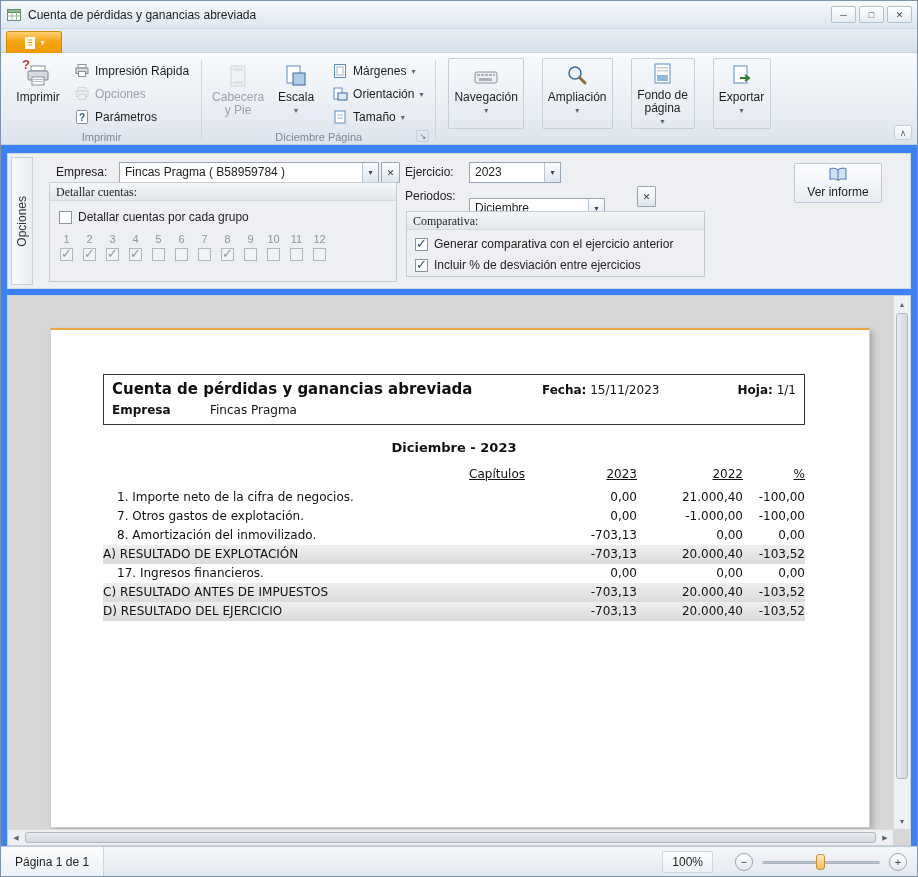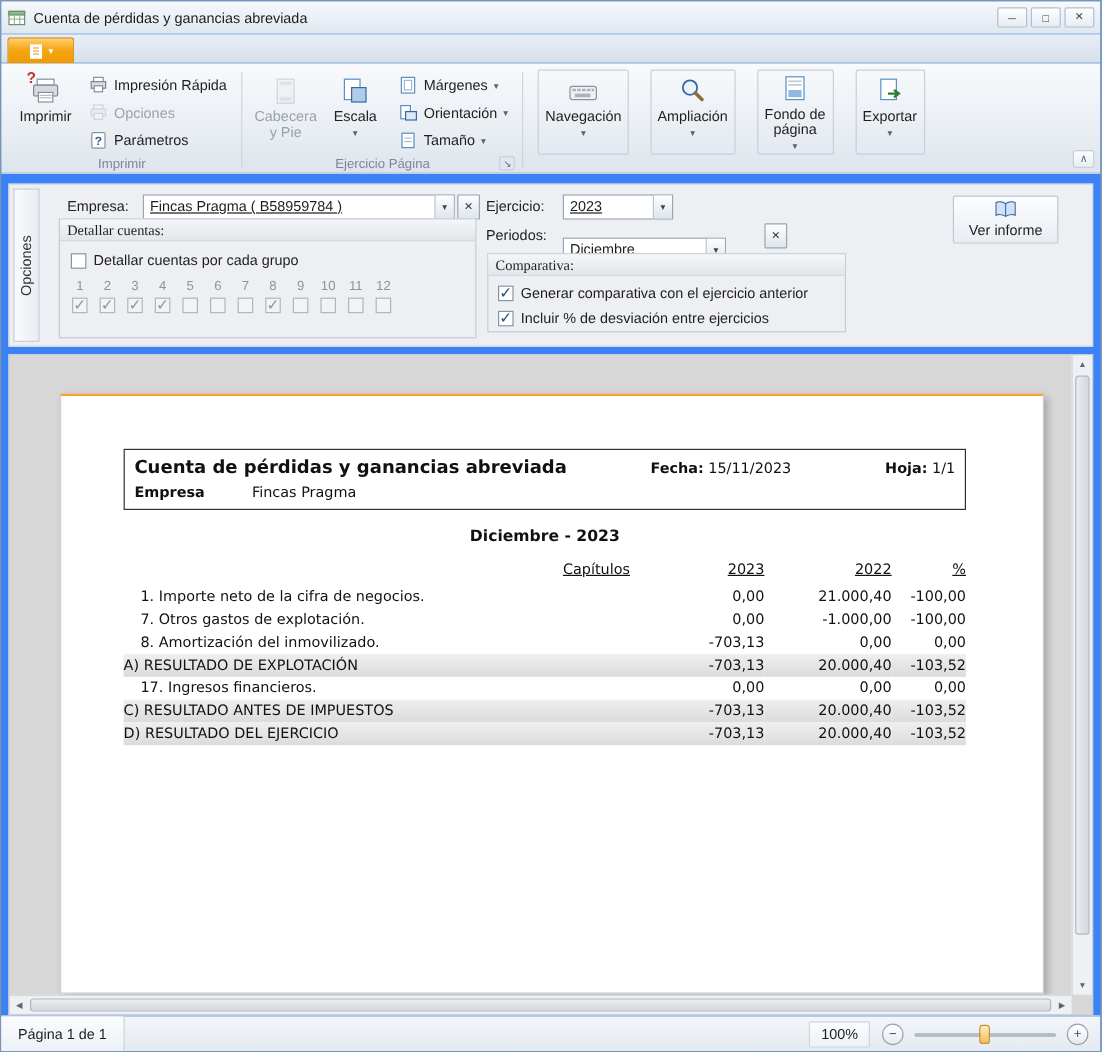--- a/index.html
+++ b/index.html
@@ -48,21 +48,21 @@
   .launcher { position:absolute; right:3px; bottom:2px; width:13px; height:12px; border:1px solid #c6cfda;
               border-radius:2px; font-size:8px; color:#667; display:flex; align-items:center; justify-content:center; cursor:pointer; }
 
   
   .options { margin:8px 6px 6px; height:136px; position:relative; background:#edeff2; border:1px solid #d2d8df; flex:0 0 auto; }
   .opt-tab { position:absolute; left:3px; top:3px; bottom:3px; width:22px; border:1px solid #c6cfda;
              background:linear-gradient(90deg,#fafbfc,#e8edf2); display:flex; align-items:center; justify-content:center; }
   .opt-tab span { writing-mode:vertical-rl; transform:rotate(180deg); font-size:12px; color:#333; }
   .flabel { position:absolute; font-size:12px; }
   .combo { position:absolute; display:flex; height:21px; border:1px solid #98a6b5; background:#fff; align-items:stretch; }
-  .combo .val { flex:1; padding:2px 5px; overflow:hidden; white-space:nowrap;text-decoration:underline; }
+  .combo .val { flex:1; padding:2px 5px; overflow:hidden; white-space:nowrap; }
   .combo-btn { width:16px; border-left:1px solid #b9c3cf; background:linear-gradient(#fcfdfe,#dfe6ee);
                display:flex; align-items:center; justify-content:center; font-size:8px; color:#3c4654; cursor:pointer; }
   .xbtn { position:absolute; width:19px; height:21px; border:1px solid #98a6b5; border-radius:1px;
           background:linear-gradient(#fcfdfe,#dfe6ee); display:flex; align-items:center; justify-content:center;
           font-size:9px; color:#333; cursor:pointer; }
   .groupbox { position:absolute; border:1px solid #c5ccd4; background:#edeff2; }
   .groupbox-header { height:18px; background:linear-gradient(#f4f6f8,#e2e6eb); border-bottom:1px solid #d4dae0; padding:2px 6px;font-family:Liberation Serif, serif; }
   .cbrow { position:absolute; display:flex; align-items:center; gap:6px; white-space:nowrap; }
   .cb { width:13px; height:13px; border:1px solid #8594a5; background:#fff; display:inline-block; position:relative; flex:0 0 auto; cursor:pointer; }
   .cb.checked::after { content:"✓"; position:absolute; left:0; top:-3px; font-size:13px; font-weight:bold; color:#21527f; }
@@ -109,21 +109,21 @@
              display:flex; align-items:center; }
   .hscroll .sbtn { width:16px; height:16px; }
   .hthumb { flex:1; height:11px; margin:0 1px; background:linear-gradient(#eaedf1,#d2d8de); border:1px solid #aeb7c1; border-radius:3px; cursor:grab; }
 
   
   .statusbar { height:30px; border-top:1px solid #c2ccd7; background:linear-gradient(#f3f6f9,#e4eaf1);
                display:flex; align-items:center; flex:0 0 auto; }
   .status-page { height:100%; display:flex; align-items:center; padding:0 14px; border-right:1px solid #cdd5de;
                  background:linear-gradient(#fbfcfd,#edf1f5); }
   .status-spacer { flex:1; }
-  .zoom-label { border:1px solid #cdd5de; background:linear-gradient(#fbfcfd,#edf1f5); padding:3px 9px; margin-right:10px; border-radius:2px; }
+  .zoom-label { border:1px solid #cdd5de; background:linear-gradient(#fbfcfd,#edf1f5); padding:3px 9px; margin-right:22px; border-radius:2px; }
   .zoom-btn { width:18px; height:18px; border:1px solid #9aa5b2; border-radius:50%; display:flex; align-items:center;
               justify-content:center; font-size:11px; color:#445; background:linear-gradient(#fff,#e6ebf1); cursor:pointer; }
   .zoom-slider { width:118px; height:18px; position:relative; margin:0 9px; cursor:pointer; }
   .zoom-track { position:absolute; left:0; right:0; top:8px; height:3px; background:#bdc6cf; border:1px solid #aab3bd; border-radius:2px; }
   .zoom-thumb { position:absolute; left:54px; top:1px; width:9px; height:16px; background:linear-gradient(#ffedbe,#f5bd55);
                 border:1px solid #c3913a; border-radius:3px; cursor:grab; }
   .zoom-wrap { display:flex; align-items:center; margin-right:10px; }
 </style>
 </head>
 <body>
@@ -258,21 +258,21 @@
           <span style="display:inline-flex">
             <svg width="16" height="16" viewBox="0 0 16 16">
                 <rect x="3" y="2" width="10" height="12" fill="#fff" stroke="#5b8ec4"></rect>
                 <path d="M5 6 h6 M5 9 h6" stroke="#9fb8d4" fill="none"></path>
               </svg>
           </span>
           <span>Tamaño</span>
           <span class="arrow">▾</span>
         </div>
       </div>
-      <div class="rgroup-label">Ejercicio Página</div>
+      <div class="rgroup-label">Diciembre Página</div>
       <span class="launcher">↘</span>
     </div>
 
     <div class="rsep"></div>
 
     <div class="tool-box">
       <span class="icon-wrap">
         <svg width="26" height="22" viewBox="0 0 26 22">
             <rect x="2" y="6" width="22" height="11" rx="2" fill="#eef1f4" stroke="#8a929c"></rect>
             <rect x="4" y="8" width="3" height="2" fill="#aab2bc"></rect>

